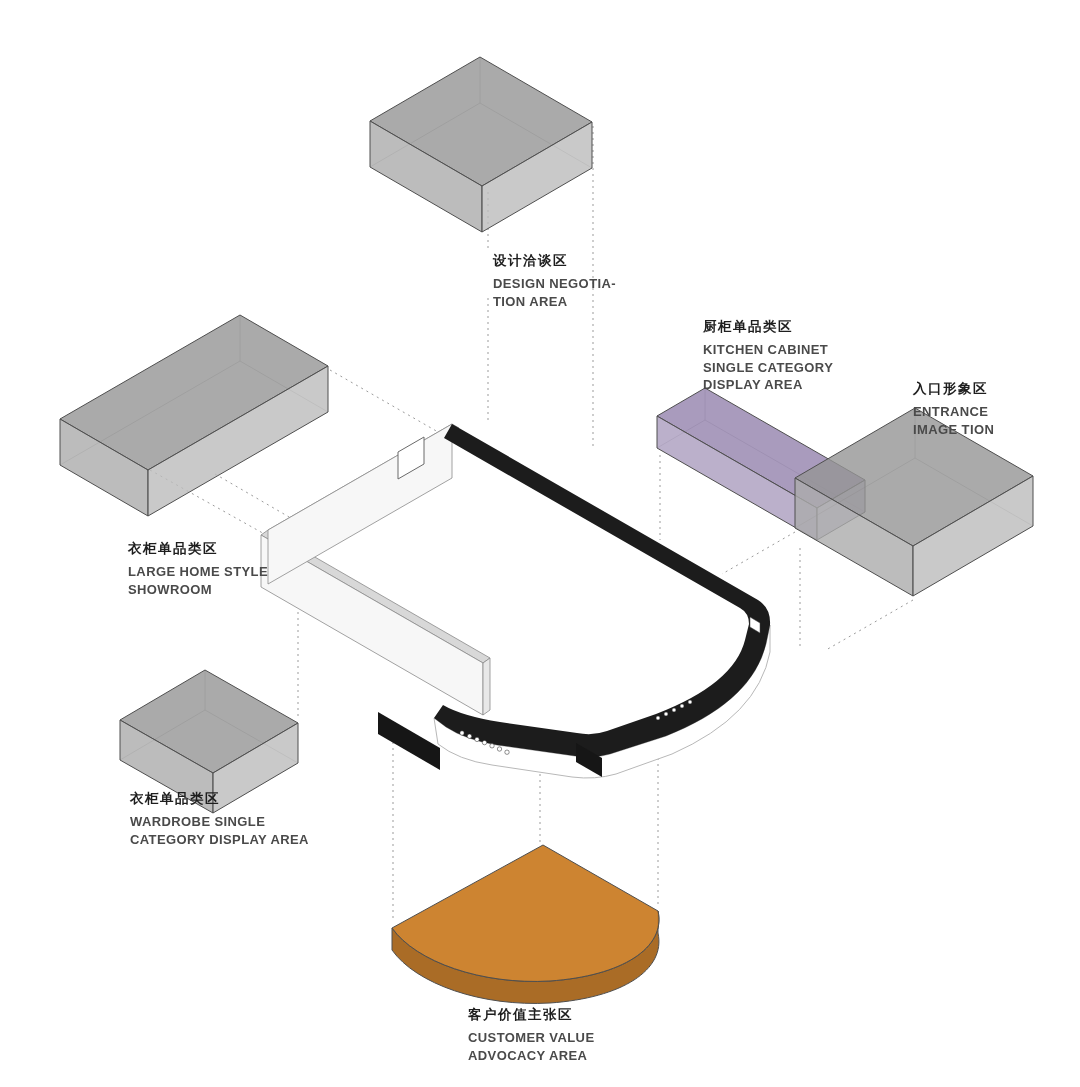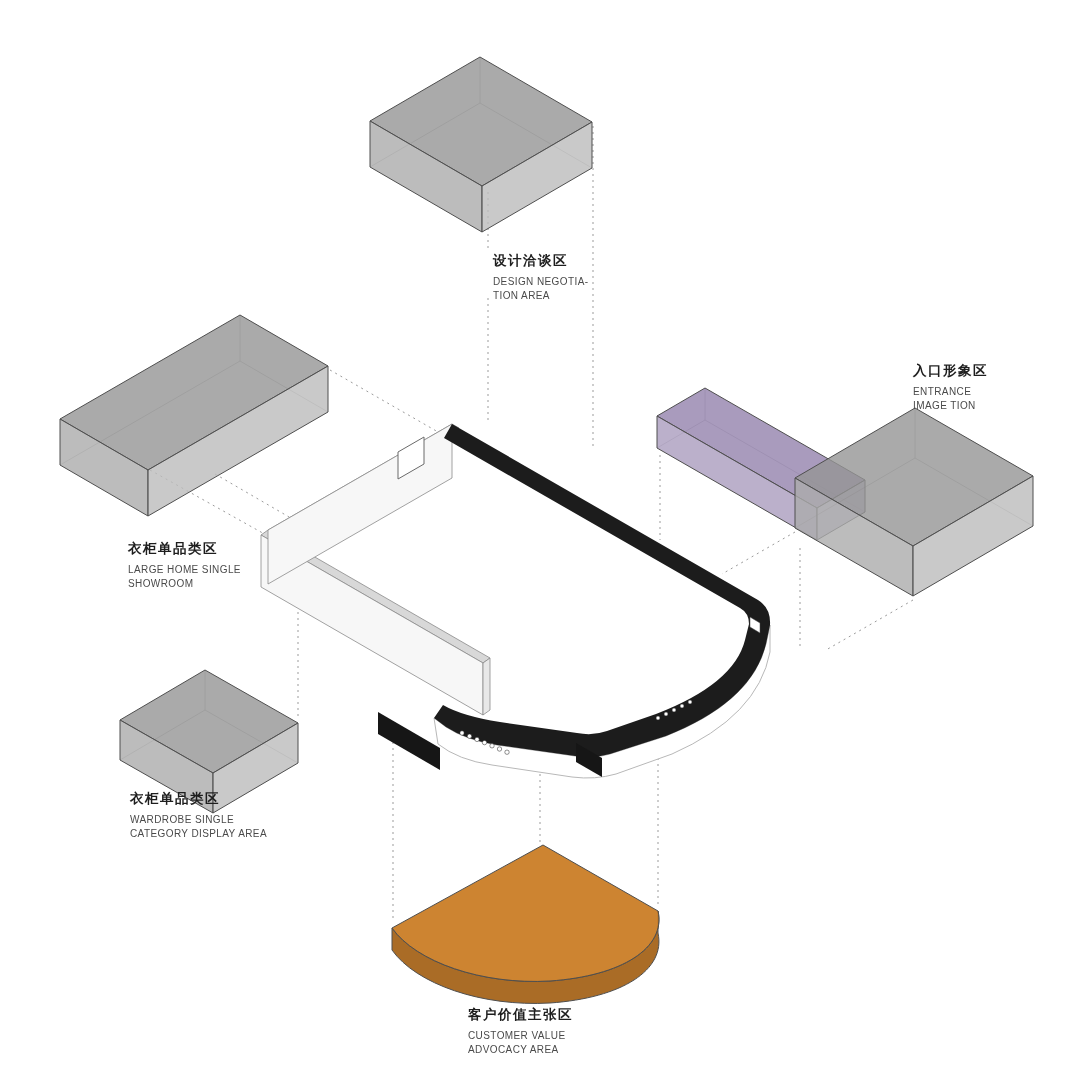--- a/index.html
+++ b/index.html
@@ -6,21 +6,21 @@
   .stage{
     position:relative;width:1080px;height:1087px;background:#fff;overflow:hidden;
     font-family:"Liberation Sans",sans-serif;
   }
   .stage svg{position:absolute;left:0;top:0;}
   .label{position:absolute;z-index:5;}
   .label .zh{
     font-size:13.5px;font-weight:600;color:#1e1e1e;letter-spacing:1.5px;margin-bottom:5px;
   }
   .label .en{
-    font-size:10px;color:#4a4a4a;letter-spacing:0.4px;line-height:1.35;white-space:pre-line;
+    font-size:13px;color:#4a4a4a;letter-spacing:0.4px;line-height:1.35;white-space:pre-line;font-weight:bold;
   }
 </style>
 </head>
 <body>
 
 <div class="stage">
 
   <svg id="axon-svg" width="1080" height="1087" viewBox="0 0 1080 1087">
       <g stroke="#9b9b9b" stroke-width="1" stroke-dasharray="2,4" fill="none">
         <line x1="488" y1="192" x2="488" y2="250"></line>
@@ -126,30 +126,36 @@
     <path d="M543,845 L658,911 C666,948 622,976 550,981 C482,985 416,962 392,928 Z" fill="#c97a20" fill-opacity="0.92" stroke="#4f4f4f" stroke-width="1"></path>
   </g>
     </svg>
 
   <div class="label" style="left:493px;top:252px">
     <div class="zh">设计洽谈区</div>
     <div class="en">DESIGN NEGOTIA-
 TION AREA</div>
   </div>
 
+  <div class="label" style="left:703px;top:318px">
+    <div class="zh">厨柜单品类区</div>
+    <div class="en">KITCHEN CABINET
+SINGLE CATEGORY
+DISPLAY AREA</div>
+  </div>
 
-  <div class="label" style="left:913px;top:362px">
+  <div class="label" style="left:913px;top:380px">
     <div class="zh">入口形象区</div>
     <div class="en">ENTRANCE
 IMAGE TION</div>
   </div>
 
   <div class="label" style="left:128px;top:540px">
     <div class="zh">衣柜单品类区</div>
-    <div class="en">LARGE HOME SINGLE
+    <div class="en">LARGE HOME STYLE
 SHOWROOM</div>
   </div>
 
   <div class="label" style="left:130px;top:790px">
     <div class="zh">衣柜单品类区</div>
     <div class="en">WARDROBE SINGLE
 CATEGORY DISPLAY AREA</div>
   </div>
 
   <div class="label" style="left:468px;top:1006px">

